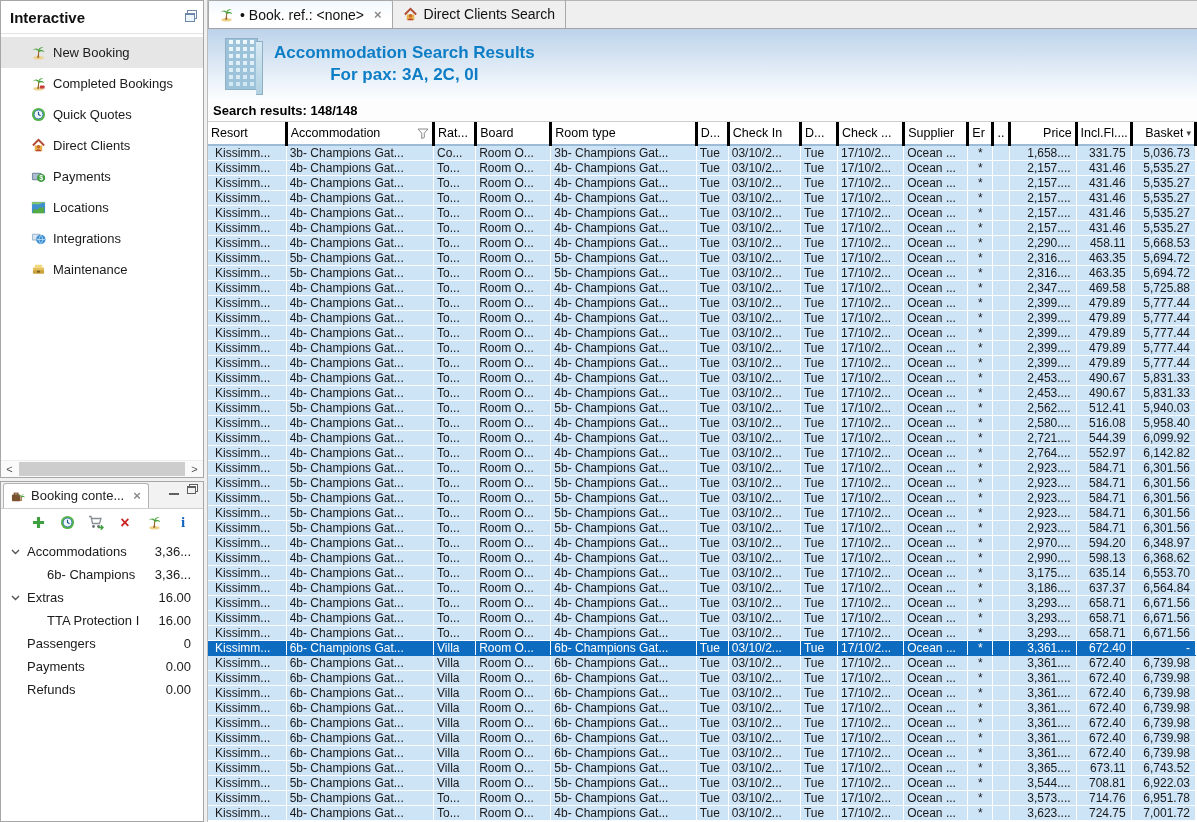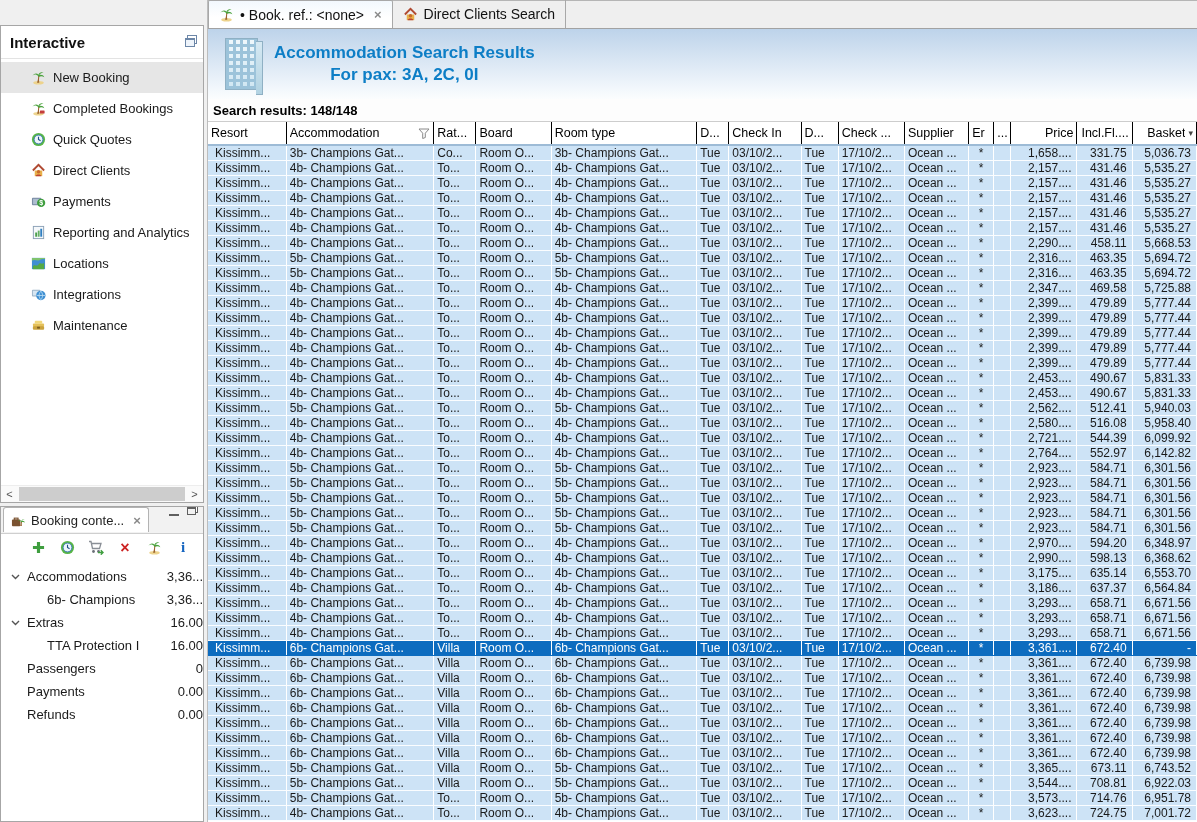--- a/index.html
+++ b/index.html
@@ -2,48 +2,48 @@
 <html style="--title-blue: #0d7ec6; --row-bg: #cde3f6; --sel-bg: #0d6cbf; --band-top: #bdd3ea;"><head>
 <meta charset="utf-8">
 <style>
   * { margin:0; padding:0; box-sizing:border-box; }
   html,body { width:1197px; height:822px; overflow:hidden; }
   body { font-family:"Liberation Sans","DejaVu Sans",sans-serif; background:#f0f0f0; }
   .app { width:1197px; height:822px; display:flex; }
 
   
   .left { width:204px; display:flex; flex-direction:column; }
-  .panel { background:#fff; border:1px solid #a6a6a6; display:flex; flex-direction:column; overflow:hidden;margin-top:25px; }
+  .panel { background:#fff; border:1px solid #a6a6a6; display:flex; flex-direction:column; overflow:hidden; }
   .panel.top { height:478px; }
   .panel.bottom { flex:1; margin-top:3px; }
   .panel-hd { height:33px; display:flex; align-items:center; padding:0 8px 0 9px; border-bottom:1px solid #e3e3e3; background:#fff; flex:none; }
   .ptitle { font-size:15px; font-weight:bold; color:#111; }
   .p-restore { margin-left:auto; width:10px; height:9px; border:1px solid #6d87a8; border-top:2px solid #6d87a8; background:#eef4fb; box-shadow:2px -3px 0 -1px #fff,2px -3px 0 0 #6d87a8; }
   .nav { padding-top:3px; flex:none; }
   .nav-item { height:31px; display:flex; align-items:center; gap:7px; padding-left:30px; font-size:13px; color:#1a1a1a; cursor:default; white-space:nowrap; }
   .nav-item.selected { background:#e6e6e6; }
   .spacer { flex:1; }
   .hsb { height:17px; display:flex; align-items:stretch; border-top:1px solid #ededed; background:#fafafa; flex:none; }
   .hsb-a { width:17px; display:flex; align-items:center; justify-content:center; color:#555; font-size:11px; }
   .hsb-track { flex:1; padding:1px 0; display:flex; }
   .hsb-thumb { background:#cdcdcd; flex:1; margin:0 1px; }
 
   
-  .vtabbar { height:27px; background:#f2f2f2; display:flex; align-items:flex-start; border-bottom:1px solid #cfcfcf; flex:none; }
+  .vtabbar { height:27px; background:#f2f2f2; display:flex; align-items:center; border-bottom:1px solid #cfcfcf; flex:none; }
   .vtab { height:25px; margin-left:2px; background:#fff; border:1px solid #b3b3b3; border-bottom:none; border-radius:3px 3px 0 0; display:flex; align-items:center; gap:5px; padding:0 7px; font-size:13px; color:#222; }
   .tab-close { color:#8a8a8a; font-size:13px; font-weight:bold; margin-left:4px; line-height:1; }
   .winbtns { margin-left:auto; display:flex; gap:8px; padding:0 7px 9px 0; }
   .wb-min { width:10px; height:9px; border-bottom:2px solid #5f5f5f; }
   .wb-max { width:9px; height:8px; border:1px solid #5f5f5f; border-top:2px solid #5f5f5f; box-shadow:2px -2px 0 -1px #fff,2px -2px 0 0 #5f5f5f; }
   .vtoolbar { height:27px; display:flex; justify-content:flex-end; align-items:center; gap:11px; padding-right:11px; flex:none; }
   .tb-btn { display:flex; align-items:center; justify-content:center; width:18px; height:18px; }
   .glyph-red { color:#cc2222; font-weight:bold; font-size:16px; line-height:1; }
   .glyph-blue-i { color:#1565c0; font-weight:bold; font-size:15px; font-family:"Liberation Serif","DejaVu Serif",serif; line-height:1; }
   .tree { padding-top:4px; font-size:13px; color:#1a1a1a; }
-  .tree-row { height:23px; display:flex; align-items:center; padding:0 0 0 10px; }
+  .tree-row { height:23px; display:flex; align-items:center; padding:0 12px 0 10px; }
   .tree-row .chev { width:16px; flex:none; display:flex; align-items:center; }
   .tree-row.lvl1 { padding-left:46px; }
   .tree-row.lvl0-nochev { padding-left:26px; }
   .tree-label { white-space:nowrap; overflow:hidden; }
   .tree-val { margin-left:auto; padding-left:6px; white-space:nowrap; }
 
   
   .editor { flex:1; margin-left:3px; display:flex; flex-direction:column; background:#fff; min-width:0; border-left:1px solid #bdbdbd; }
   .tabstrip { height:29px; background:#efefef; border-top:1px solid #b5b5b5; border-bottom:1px solid #a2a2a2; display:flex; align-items:flex-end; flex:none; }
   .etab { height:28px; display:flex; align-items:center; gap:6px; padding:4px 10px; font-size:14px; color:#111; border-right:1px solid #a8a8a8; white-space:nowrap; }
@@ -57,21 +57,21 @@
       linear-gradient(#f0f8fc,#cfe6f2); }
   .building::after { content:""; position:absolute; right:-6px; top:2px; width:6px; height:52px; background:linear-gradient(#d6e9f3,#b1d2e2); border:1px solid #8fb0c4; border-left:none; }
   .band-titles { margin-left:16px;text-align:center; }
   .band-t1,.band-t2 { font-size:17px; font-weight:bold; color:var(--title-blue,#0d7ec6); line-height:22px; }
 
   .resbar { height:23px; background:#fdfdfd; border-bottom:1px solid #cdcdcd; display:flex; align-items:center; padding-left:5px; font-size:13px; font-weight:bold; color:#000; flex:none; }
 
   .tablewrap { flex:1; overflow:hidden; background:#fff; }
   table { border-collapse:collapse; table-layout:fixed; width:989px; }
   thead tr { height:23px; }
-  th { font-weight:normal; font-size:12.5px; color:#000; background:#fff; border-right:1px solid #000000; border-bottom:2px solid #9dbbd6; padding:0 3px; overflow:hidden; white-space:nowrap; }
+  th { font-weight:normal; font-size:12.5px; color:#000; background:#fff; border-right:3px solid #000000; border-bottom:2px solid #9dbbd6; padding:0 3px; overflow:hidden; white-space:nowrap; }
   .thc { display:flex; align-items:center; gap:3px; }
   .thc.right { justify-content:flex-end; }
   .thc .lbl { overflow:hidden; white-space:nowrap; }
   .funnel { margin-left:auto; flex:none; display:flex; }
   .sorticon { color:#444; font-size:9px; flex:none; }
   tbody tr { height:15px; background:var(--row-bg,#cde3f6); }
   tbody tr.selected { background:var(--sel-bg,#0d6cbf); color:#fff; }
   td { font-size:12px; line-height:14px; padding:0 3px; border-right:1px solid rgba(255,255,255,.8); border-bottom:1px solid #fbfdff; white-space:nowrap; overflow:hidden; color:#1a1a1a; }
   tbody tr.selected td { color:#fff; border-right-color:rgba(255,255,255,.3); border-bottom:1px solid #0d6cbf; }
   td.right { text-align:right; padding-right:5px; }
@@ -137,31 +137,20 @@
           <div class="nav-item">
             <span class="icon">
               <svg width="15" height="15" viewBox="0 0 16 16">
                 <rect x="1" y="4" width="10" height="8" rx="1" fill="#7c8ea6"></rect>
                 <rect x="2.2" y="5.2" width="7.6" height="5.6" fill="#aebdd0"></rect>
                 <circle cx="10.8" cy="9.5" r="4.4" fill="#3f9e3f"></circle>
                 <text x="10.8" y="12.2" font-size="7.5" fill="#fff" text-anchor="middle" font-weight="bold">$</text>
               </svg>
             </span>
             <span>Payments</span>
-          </div>
-          <div class="nav-item">
-            <span class="icon">
-              <svg width="15" height="15" viewBox="0 0 16 16">
-                <rect x="2.5" y="1.5" width="11" height="13" fill="#f5f8fb" stroke="#8aa0b5"></rect>
-                <rect x="4.5" y="8" width="2" height="4.5" fill="#4a9e4a"></rect>
-                <rect x="7.2" y="6" width="2" height="6.5" fill="#63b063"></rect>
-                <rect x="9.9" y="4" width="2" height="8.5" fill="#2f7fc1"></rect>
-              </svg>
-            </span>
-            <span>Reporting and Analytics</span>
           </div>
           <div class="nav-item">
             <span class="icon">
               <svg width="15" height="15" viewBox="0 0 16 16">
                 <rect x="1" y="2" width="14" height="12" fill="#3f8fd2"></rect>
                 <path d="M2 11C4 8 6 12 8 9C10 6 12 10 14 7L14 14L2 14Z" fill="#55aa44"></path>
                 <path d="M1 5C4 3 7 6 10 4C12 2.5 14 4 15 3L15 2L1 2Z" fill="#7fc36e"></path>
               </svg>
             </span>
             <span>Locations</span>

